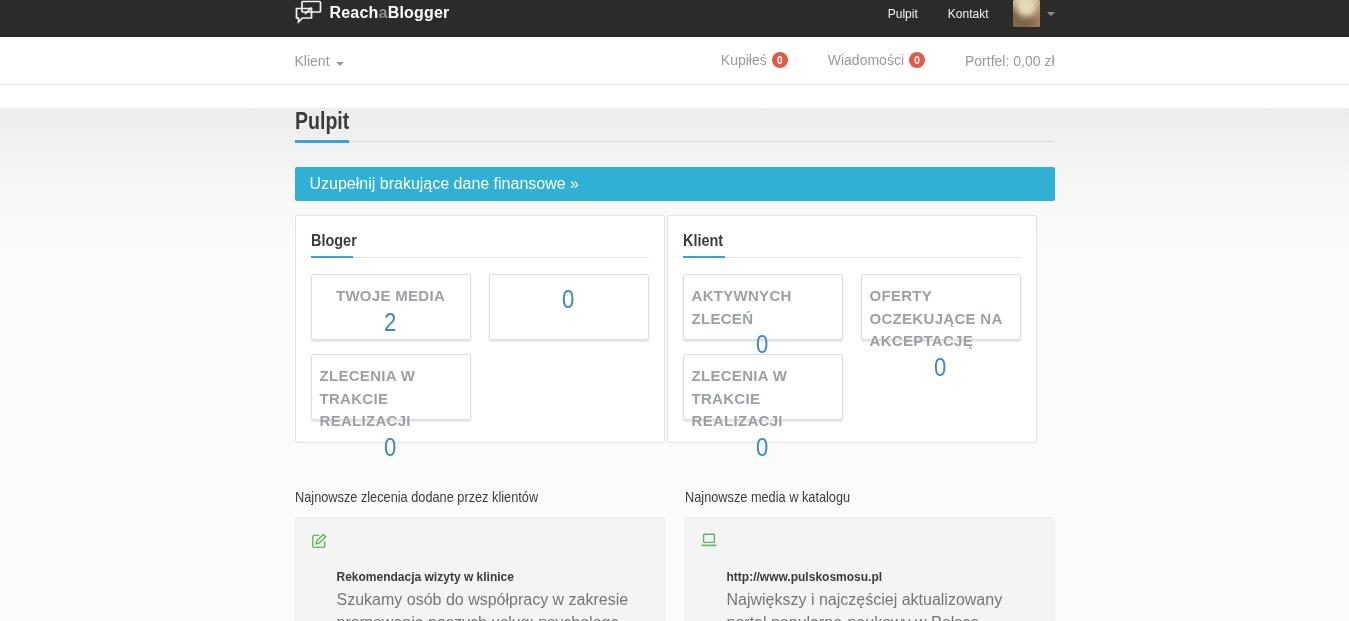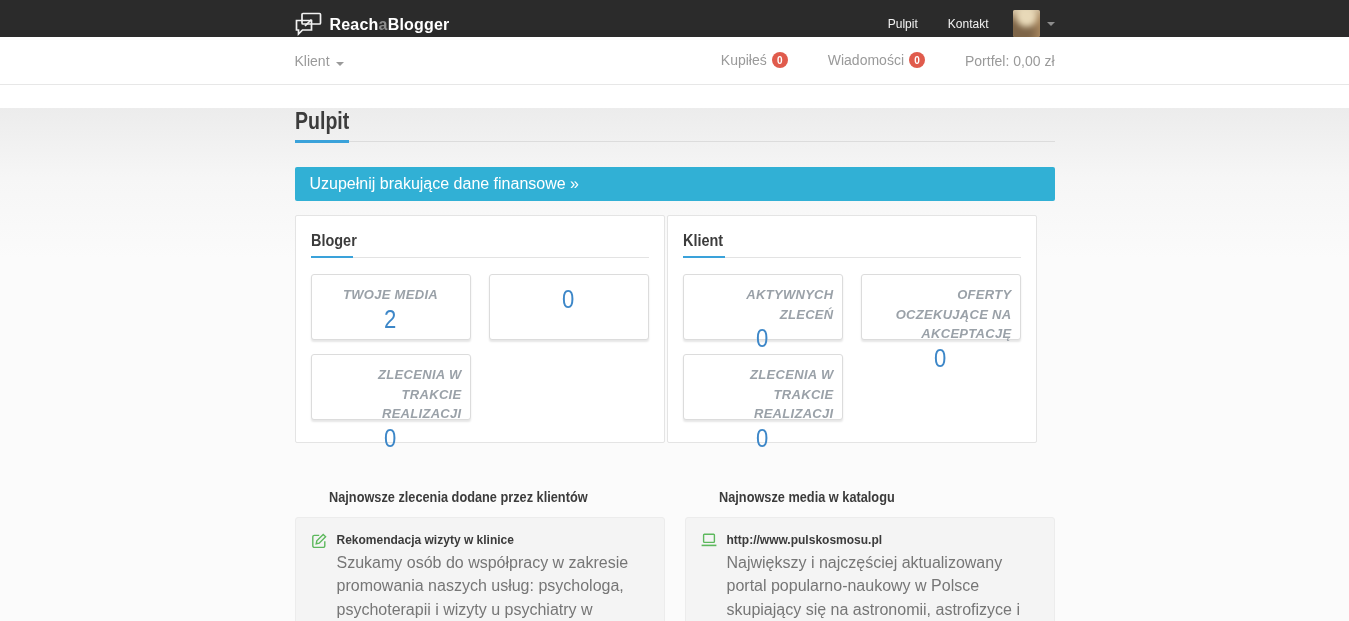--- a/index.html
+++ b/index.html
@@ -2,21 +2,21 @@
 <html lang="pl"><head>
 <meta charset="utf-8">
 <style>
   * { margin:0; padding:0; box-sizing:border-box; }
   html,body { width:1349px; height:621px; overflow:hidden; background:#fff;
     font-family:"Liberation Sans","DejaVu Sans",sans-serif; }
   .container { width:760px; margin:0 auto; }
 
   
   .topbar { height:37px; background:#2b2b2b; }
-  .topbar-inner { height:100%; display:flex; align-items:flex-end; justify-content:space-between; }
+  .topbar-inner { height:100%; display:flex; align-items:flex-start; justify-content:space-between; }
   .brand { display:flex; align-items:center; text-decoration:none; cursor:pointer; }
   .brand svg { display:block; margin-right:8px; }
   .brand-text { font-size:16px; font-weight:bold; color:#fff; letter-spacing:.2px; }
   .brand-a { color:#8d8d8d; font-weight:bold; }
   .topnav { display:flex; align-items:center; }
   .topnav a { color:#f2f2f2; font-size:12px; text-decoration:none; margin-left:30px; cursor:pointer; }
   .user-menu { display:flex; align-items:center; margin-left:24px; cursor:pointer; }
   .avatar { width:27px; height:27px; border-radius:2px; overflow:hidden; position:relative; background:#b79a76; }
   .avatar-blur { position:absolute; inset:-4px; filter:blur(2px);
     background:
@@ -51,33 +51,33 @@
 
   .panels { display:flex; gap:2px; margin-top:14px; }
   .panel { width:370px; background:#fff; border:1px solid #e4e4e4; border-radius:2px; padding:15px; height:228px; }
   .panel h2 { font-size:17px; font-weight:bold; color:#3c3c3c; padding-bottom:6px;
     border-bottom:1px solid #e3e3e3; position:relative; }
   .panel h2::after { content:""; position:absolute; left:0; bottom:-1px; width:42px; height:2px; background:#3aa2da; }
   .cards { margin-top:16px; display:grid; grid-template-columns:160px 160px; grid-template-rows:66px 66px;
     column-gap:18px; row-gap:14px; }
   .stat-card { background:#fff; border:1px solid #dcdcdc; border-radius:3px;
     box-shadow:0 2px 2px rgba(0,0,0,.10); display:flex; flex-direction:column; align-items:center; padding:10px 8px 0; }
-  .stat-label { font-size:13px; font-weight:bold; color:#9aa1a8; letter-spacing:.3px; text-align:right; line-height:1.5;font-style:italic; }
+  .stat-label { font-size:15px; font-weight:bold; color:#9aa1a8; letter-spacing:.3px; text-align:left; line-height:1.5; }
   .stat-value { font-size:26px; color:#3d87c8; line-height:1.1; }
   .stat-value .cond { transform-origin:50% 100%; }
 
   .lists { display:flex; gap:20px; margin-top:45px; }
   .list-col { width:370px; }
-  .section-title { font-size:15px; font-weight:bold; color:#3c3c3c; margin-bottom:12px;margin-left:34px; }
+  .section-title { font-size:15px; font-weight:normal; color:#3c3c3c; margin-bottom:12px; }
   .list-box { background:#f4f4f4; border:1px solid #ececec; border-radius:3px; padding:14px 15px; min-height:160px; }
   .list-item { display:flex; align-items:flex-start; margin-bottom:16px; }
   .list-item:last-child { margin-bottom:0; }
   .item-icon { flex:0 0 16px; margin-right:10px; margin-top:1px; }
   .item-title { display:block; font-size:12px; font-weight:bold; color:#3b3b3b; text-decoration:none;
-    line-height:1.35; cursor:pointer; }
+    line-height:1.35; cursor:pointer;margin-top:37px; }
   .item-desc { font-size:16px; color:#767676; line-height:1.45; margin-top:3px; }
 </style>
 </head>
 <body>
 
 <header class="topbar">
   <div class="container topbar-inner">
     <a class="brand">
       <svg width="27" height="25" viewBox="0 0 27 25">
         <g fill="none" stroke="#f2f2f2" stroke-width="1.7">

